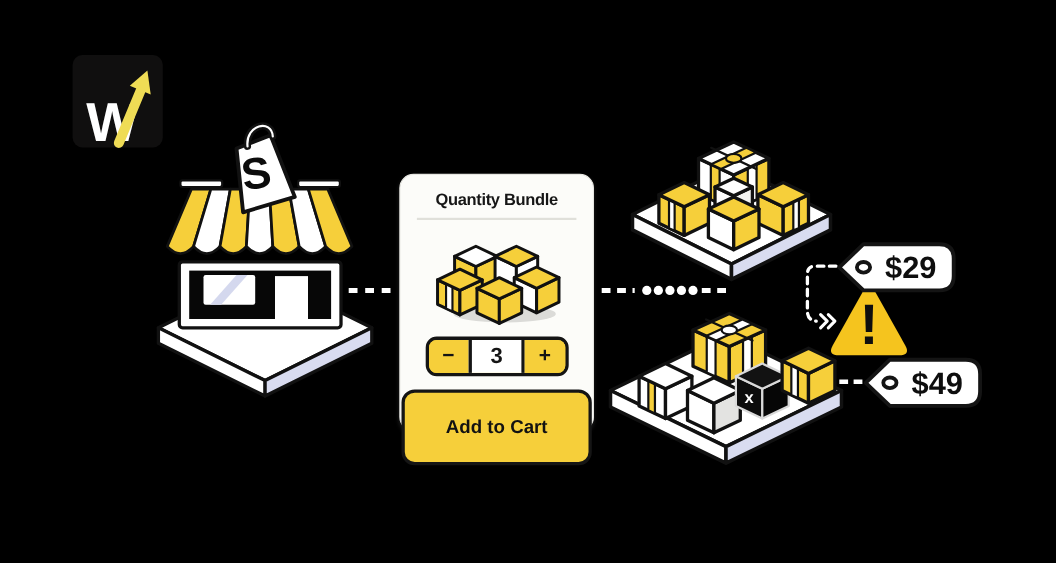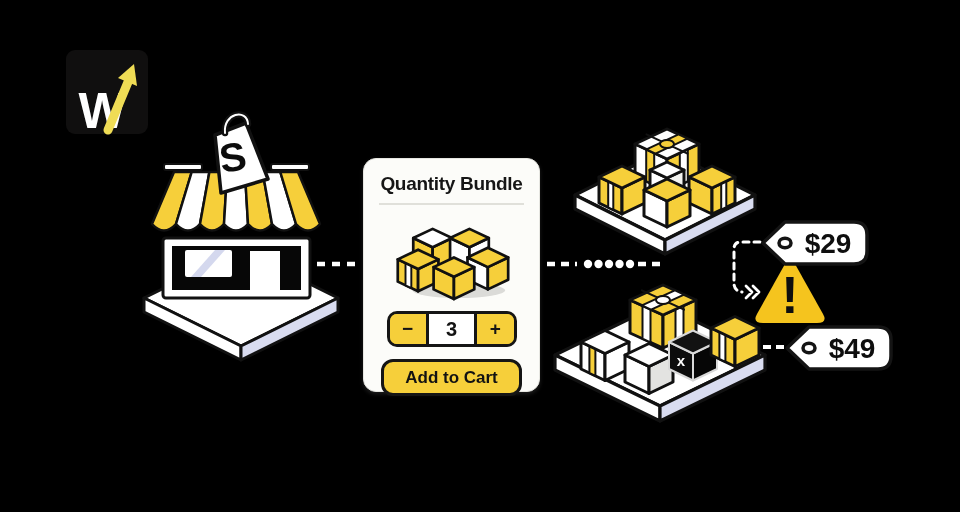--- a/index.html
+++ b/index.html
@@ -12,36 +12,36 @@
   .logo-tile{position:absolute;left:66px;top:50px;width:82px;height:84px;
              background:#100f0f;border-radius:9px;}
 
   
   .connectors{left:0;top:0;}
 
   
   .card{position:absolute;left:363px;top:158px;width:177px;height:234px;
         background:#fcfcf9;border:1px solid #e6e6e1;border-radius:13px;
         box-sizing:border-box;box-shadow:0 2px 4px rgba(120,120,120,.25);}
-  .card-title{margin-top:14px;text-align:center;font-weight:700;font-size:19px;
+  .card-title{margin-top:14px;text-align:center;font-weight:700;font-size:15px;
               letter-spacing:-.3px;color:#161616;}
   .divider{height:2px;background:#e0e0da;margin:8px 15px 0;}
   .mini-bundle{display:block;margin:4px auto 0;position:static !important;}
   .stepper{display:flex;width:124px;height:30px;margin:10px auto 0;
            border:3px solid #151515;border-radius:10px;overflow:hidden;background:#F6CF3A;}
   .seg{flex:1;display:flex;align-items:center;justify-content:center;
        font-weight:700;color:#141414;border:none;padding:0;cursor:pointer;
        font-family:"Liberation Sans",sans-serif;}
   .seg-minus,.seg-plus{background:#F6CF3A;font-size:19px;}
   .seg-value{background:#fff;border-left:3px solid #151515;border-right:3px solid #151515;
              font-size:20px;flex:1.25;}
   .add-btn{display:flex;width:135px;height:31px;margin:12px auto 0;background:#F6CF3A;
            border:3px solid #151515;border-radius:12px;align-items:center;justify-content:center;
            font-weight:700;font-size:17px;color:#121212;box-sizing:content-box;
-           font-family:"Liberation Sans",sans-serif;cursor:pointer;padding:0;}
+           font-family:"Liberation Sans",sans-serif;cursor:pointer;padding:16px;}
 </style>
 </head>
 <body>
 
 <div class="stage">
 
   <svg class="connectors" width="960" height="512" viewBox="0 0 960 512">
     <path d="M317 264 H357" stroke="#fff" stroke-width="4.5" stroke-dasharray="8 7" fill="none"></path>
     <g fill="#fff" stroke="none">
       <path d="M547 264 H577" stroke="#fff" stroke-width="4.5" stroke-dasharray="8 6" fill="none"></path>

